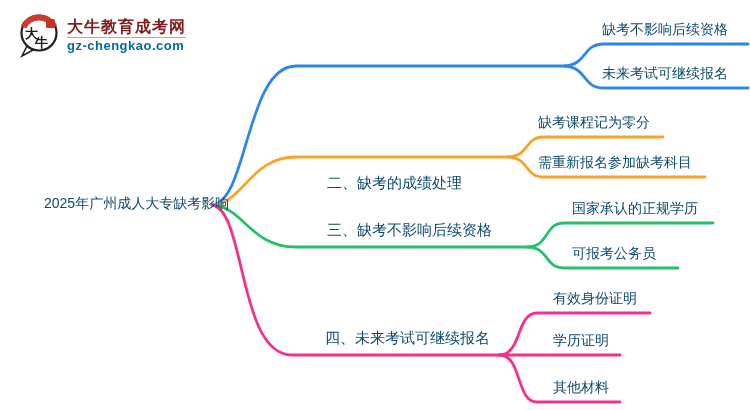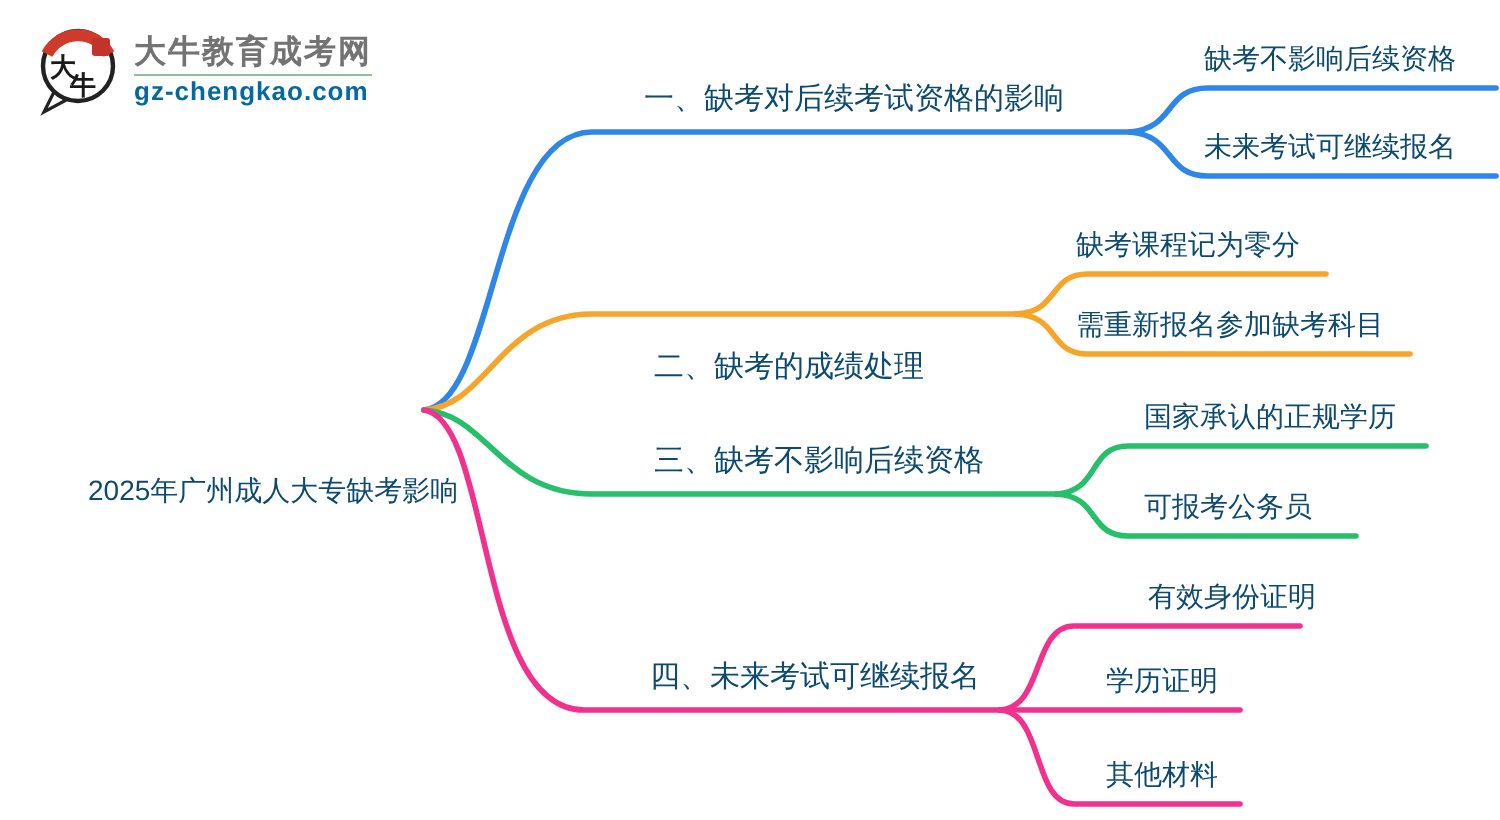--- a/index.html
+++ b/index.html
@@ -5,28 +5,28 @@
   html,body{margin:0;padding:0;}
   body{
     width:750px;height:410px;position:relative;overflow:hidden;
     background:#ffffff;
     font-family:"Liberation Sans","DejaVu Sans",sans-serif;
     color:#1c1c1c;
   }
   .stage{position:absolute;inset:0;}
   svg.lines{position:absolute;left:0;top:0;width:750px;height:410px;}
   .node{position:absolute;white-space:nowrap;color:#0c4a6e;}
-  .root-label{font-size:14px;letter-spacing:0px;margin-top:42px;}
+  .root-label{font-size:14px;letter-spacing:0px;}
   .branch-label{font-size:15px;}
   .leaf-label{font-size:14px;}
   
   .logo{position:absolute;left:18px;top:12px;display:flex;align-items:center;gap:7px;}
   .logo-icon{width:42px;height:46px;display:block;}
   .logo-text{display:flex;flex-direction:column;}
-  .logo-brand{font-size:16px;font-weight:bold;color:#737373;letter-spacing:1px;line-height:18px;}
+  .logo-brand{font-size:16px;font-weight:bold;color:#7f1d1d;letter-spacing:1px;line-height:18px;}
   .logo-divider{height:1px;background:#8fbf98;margin:1px 0 1px 0;}
   .logo-domain{font-size:13px;font-weight:bold;color:#0369a1;letter-spacing:0.5px;line-height:14px;}
 </style>
 </head>
 <body>
 
 <div class="stage">
 
   <svg class="lines" viewBox="0 0 750 410" fill="none" stroke-width="2.8" stroke-linecap="round">
 
@@ -59,30 +59,29 @@
     </svg>
     <div class="logo-text">
       <span class="logo-brand">大牛教育成考网</span>
       <span class="logo-divider"></span>
       <span class="logo-domain">gz-chengkao.com</span>
     </div>
   </div>
 
   <div class="node root-label" style="left:44px;top:195px;">2025年广州成人大专缺考影响</div>
 
-  <div class="node branch-label" style="left:322px;top:40px;">一、缺考对后续考试资格的影响</div>
   <div class="node leaf-label" style="left:602px;top:21px;">缺考不影响后续资格</div>
   <div class="node leaf-label" style="left:602px;top:65px;font-family:Liberation Mono, monospace;">未来考试可继续报名</div>
 
   <div class="node branch-label" style="left:327px;top:131px;margin-top:43px;">二、缺考的成绩处理</div>
   <div class="node leaf-label" style="left:538px;top:114px;">缺考课程记为零分</div>
   <div class="node leaf-label" style="left:538px;top:154px;">需重新报名参加缺考科目</div>
 
   <div class="node branch-label" style="left:327px;top:221px;">三、缺考不影响后续资格</div>
   <div class="node leaf-label" style="left:572px;top:245px;">可报考公务员</div>
   <div class="node leaf-label" style="left:572px;top:200px;">国家承认的正规学历</div>
 
   <div class="node branch-label" style="left:325px;top:329px;">四、未来考试可继续报名</div>
-  <div class="node leaf-label" style="left:574px;top:290px;">有效身份证明</div>
+  <div class="node leaf-label" style="left:553px;top:290px;">有效身份证明</div>
   <div class="node leaf-label" style="left:553px;top:332px;">学历证明</div>
   <div class="node leaf-label" style="left:553px;top:379px;">其他材料</div>
 
 </div>
 
 </body></html>

